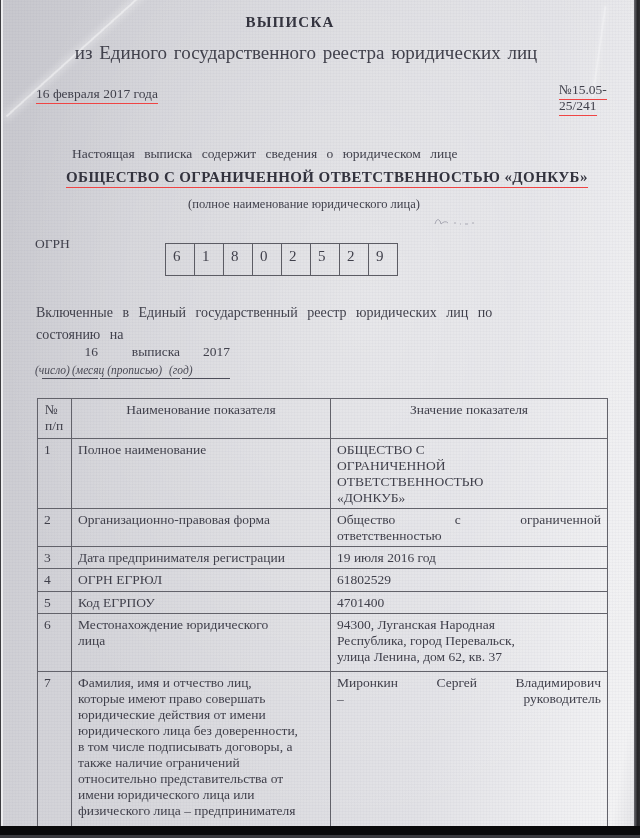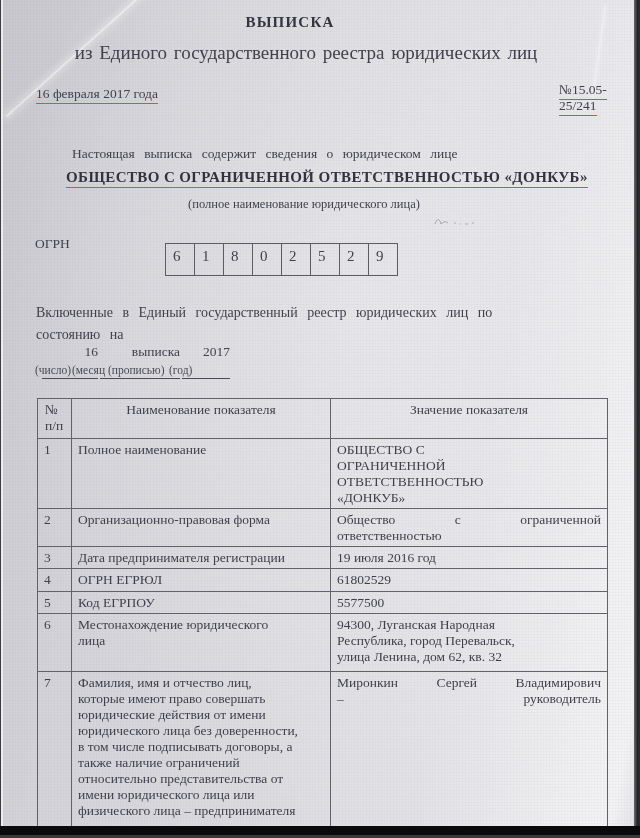--- a/index.html
+++ b/index.html
@@ -49,21 +49,21 @@
     font-size:15px;padding:4px 0 0 7px;box-sizing:border-box;}
   .ogrn-cell:first-child{margin-left:0;}
 
   .included{left:36px;top:302px;width:540px;font-size:14px;word-spacing:6px;line-height:22px;}
   .fillin{left:0;top:344px;width:400px;height:20px;font-size:13.5px;}
   .blank{position:absolute;border-bottom:1px solid #4c4c58;text-align:right;padding-bottom:18px;}
   .blank.day{left:42px;width:56px;}
   .blank.month{left:100px;width:80px;}
   .blank.year{left:182px;width:48px;}
   .fillcap{left:0;top:364px;width:400px;height:16px;font-size:11.5px;color:#4a4a55;}
-  .fillcap span{position:absolute;}
+  .fillcap span{position:absolute;font-style:italic;}
   .cap-day{left:35px;}
   .cap-month{left:72px;}
   .cap-year{left:169px;}
 
   table.reg{position:absolute;left:37px;top:398px;width:570px;border-collapse:collapse;
     table-layout:fixed;font-size:13.5px;line-height:16px;color:#3f3f4a;}
   table.reg col.c-num{width:34px;}
   table.reg col.c-name{width:259px;}
   table.reg col.c-val{width:277px;}
   table.reg td,table.reg th{border:1px solid #62626a;vertical-align:top;
@@ -169,29 +169,29 @@
           <td>19 июля 2016 год</td>
         </tr>
         <tr>
           <td class="numc">4</td>
           <td>ОГРН ЕГРЮЛ</td>
           <td>61802529</td>
         </tr>
         <tr>
           <td class="numc">5</td>
           <td>Код ЕГРПОУ</td>
-          <td>5577500</td>
+          <td>4701400</td>
         </tr>
         <tr>
           <td class="numc">6</td>
           <td class="pre">Местонахождение юридического
 лица</td>
           <td class="pre">94300, Луганская Народная
 Республика, город Перевальск,
-улица Ленина, дом 62, кв. 32</td>
+улица Ленина, дом 62, кв. 37</td>
         </tr>
         <tr>
           <td class="numc">7</td>
           <td class="pre">Фамилия, имя и отчество лиц,
 которые имеют право совершать
 юридические действия от имени
 юридического лица без доверенности,
 в том числе подписывать договоры, а
 также наличие ограничений
 относительно представительства от

